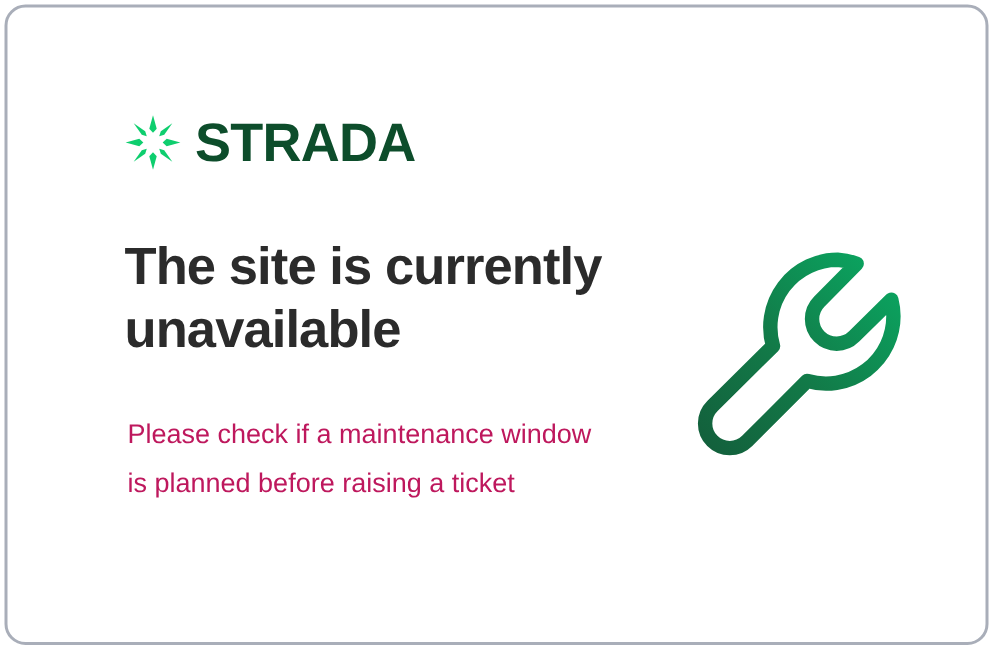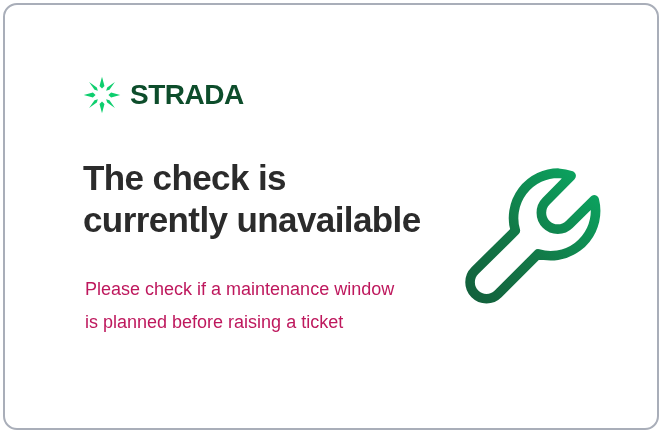--- a/index.html
+++ b/index.html
@@ -45,21 +45,21 @@
     gap: 9px;
     height: 40px;
   }
   .brand-mark {
     width: 38px;
     height: 38px;
     display: block;
     flex: 0 0 auto;
   }
   .brand-word {
-    font-size: 28px;
+    font-size: 36px;
     font-weight: 700;
     letter-spacing: -0.5px;
     color: #0d4d2b;
     line-height: 1;
     white-space: nowrap;
   }
 
   
   .headline {
     position: absolute;
@@ -114,21 +114,21 @@
           <polygon points="2,50 26,43.5 33,50 26,56.5"></polygon>
           <polygon points="83.9,16.1 69.7,36.3 60.9,39.1 63.7,30.3"></polygon>
           <polygon points="83.9,83.9 63.7,69.7 60.9,60.9 69.7,63.7"></polygon>
           <polygon points="16.1,83.9 30.3,63.7 39.1,60.9 36.3,69.7"></polygon>
           <polygon points="16.1,16.1 36.3,30.3 39.1,39.1 30.3,36.3"></polygon>
         </g>
       </svg>
       <span class="brand-word">STRADA</span>
     </div>
 
-    <h1 class="headline">The check is currently unavailable</h1>
+    <h1 class="headline">The site is currently unavailable</h1>
 
     <p class="body-copy">Please check if a maintenance window is planned before raising a ticket</p>
 
     <svg class="wrench" viewBox="0 0 100 100" aria-hidden="true">
       <defs>
         <linearGradient id="wrenchGrad" x1="0" y1="1" x2="1" y2="0">
           <stop offset="0%" stop-color="#13603c"></stop>
           <stop offset="45%" stop-color="#127a48"></stop>
           <stop offset="100%" stop-color="#0aa862"></stop>
         </linearGradient>

